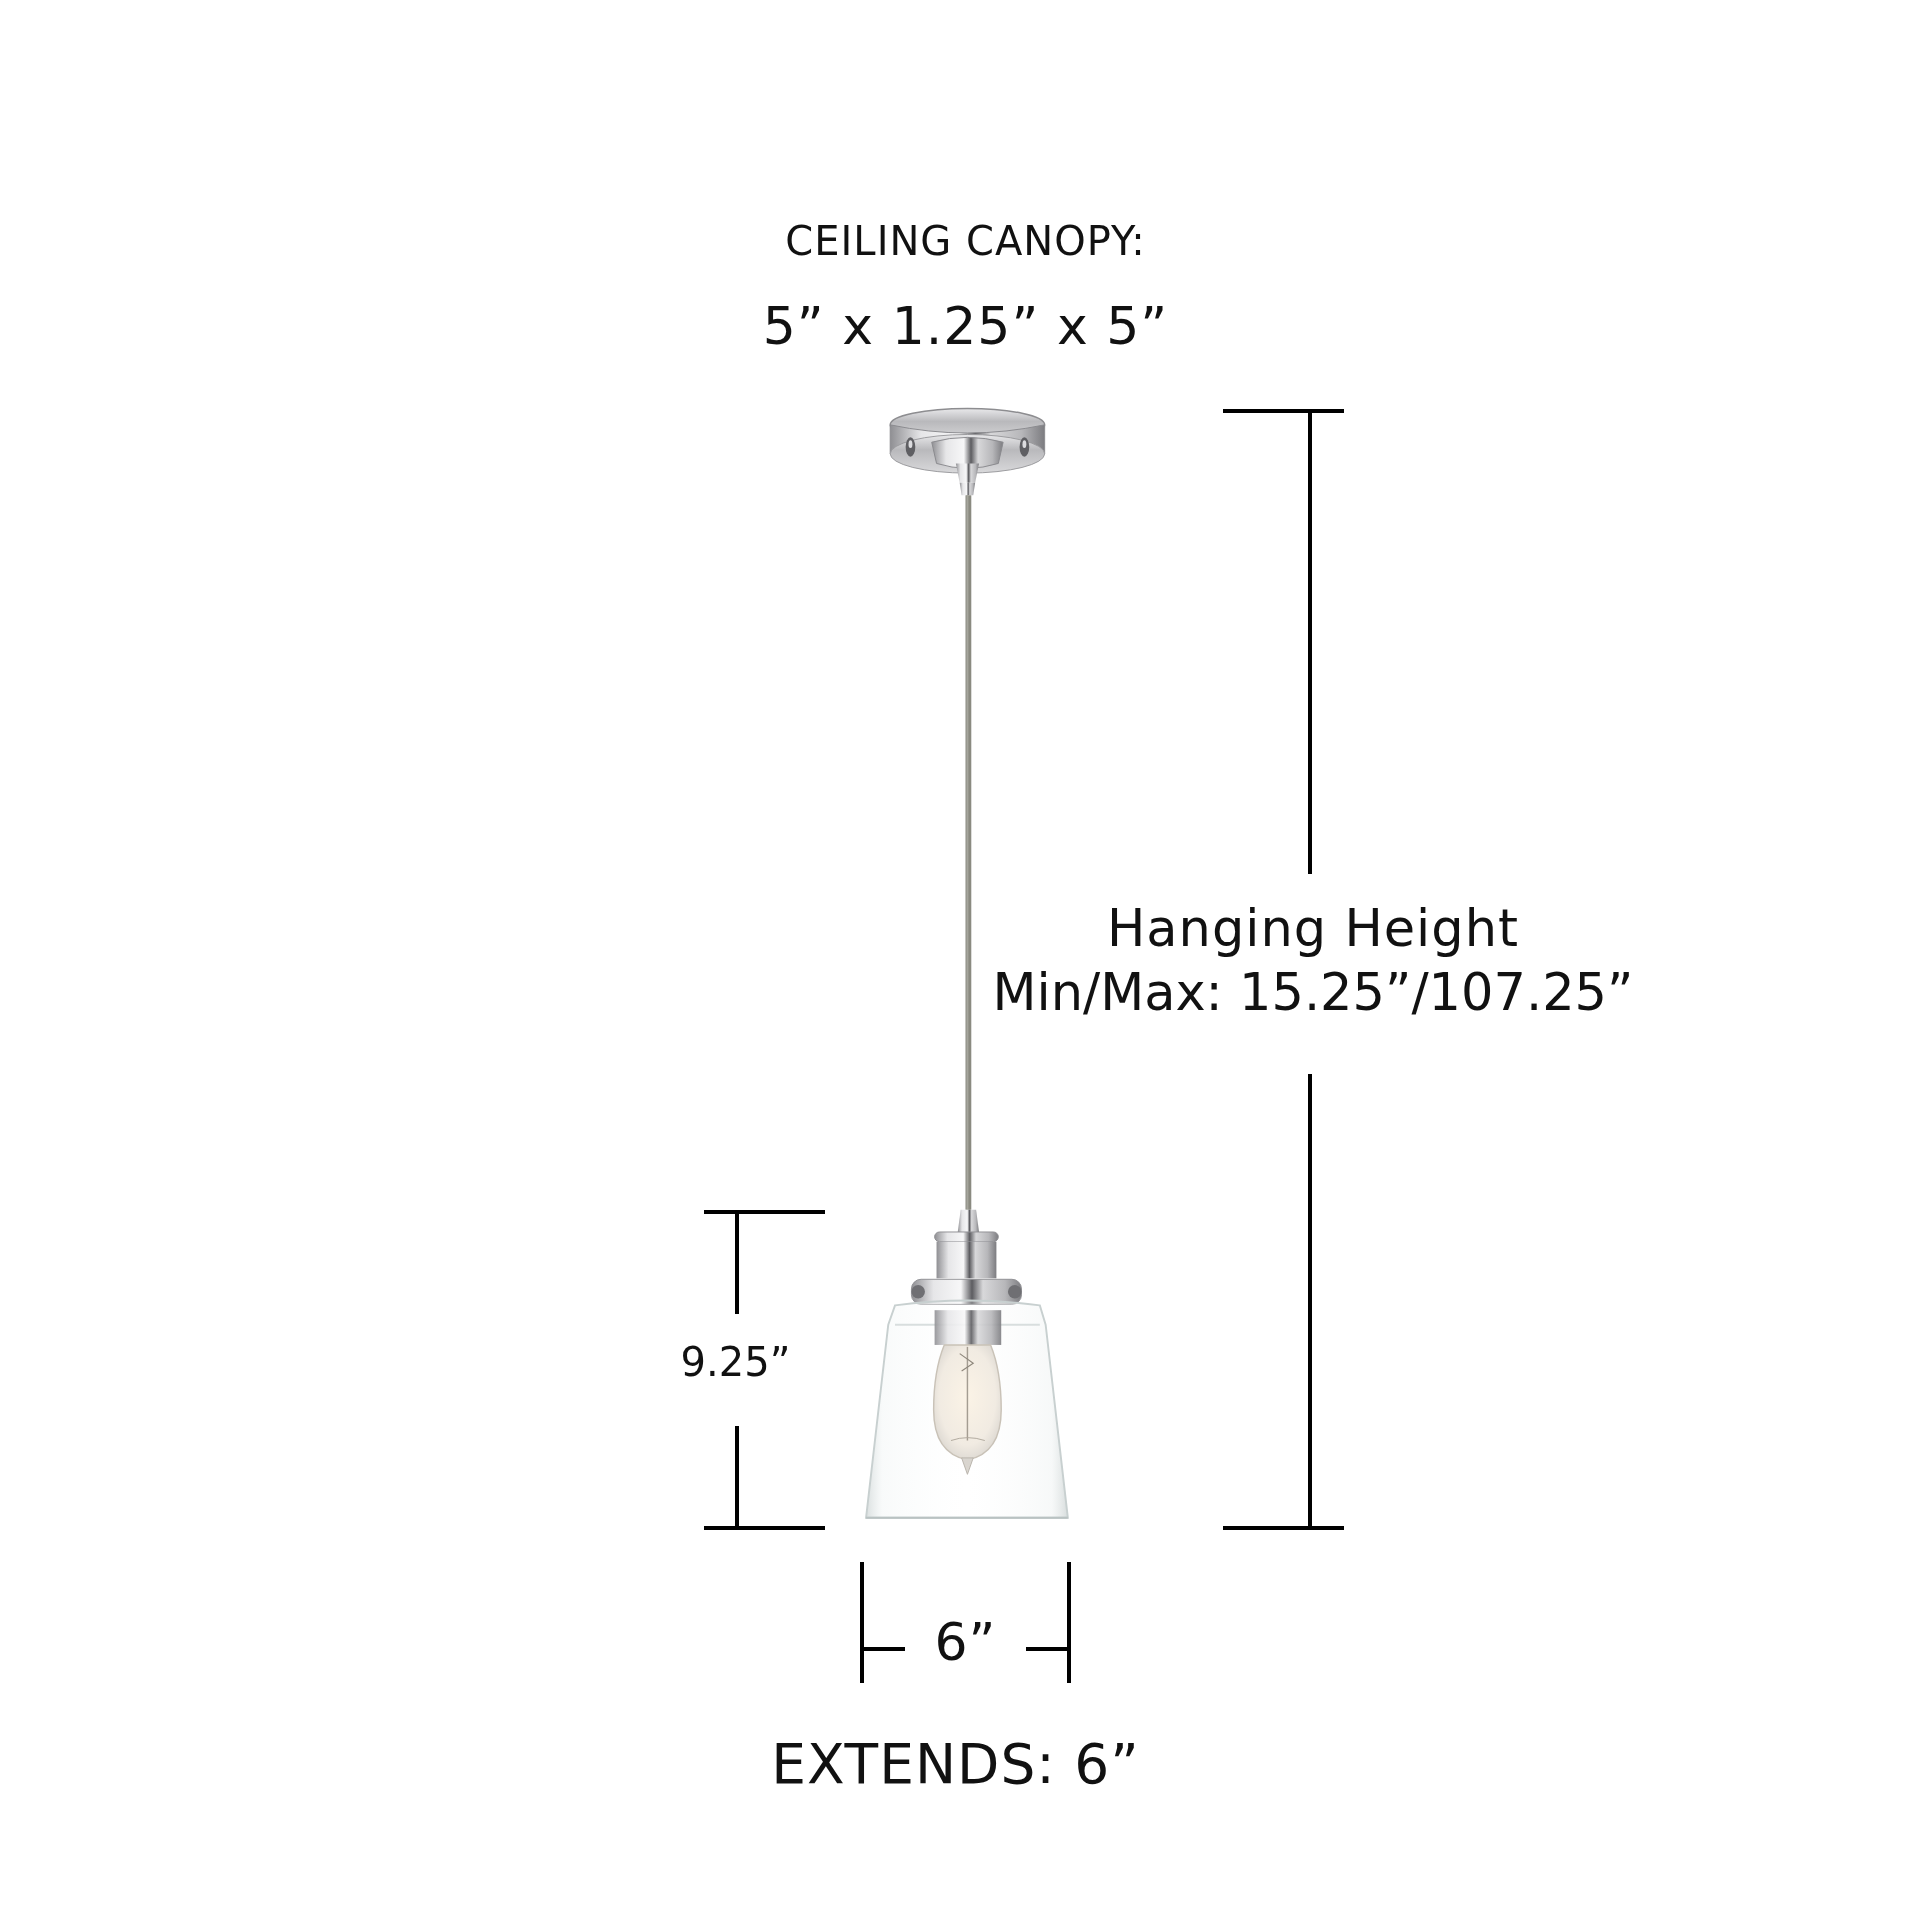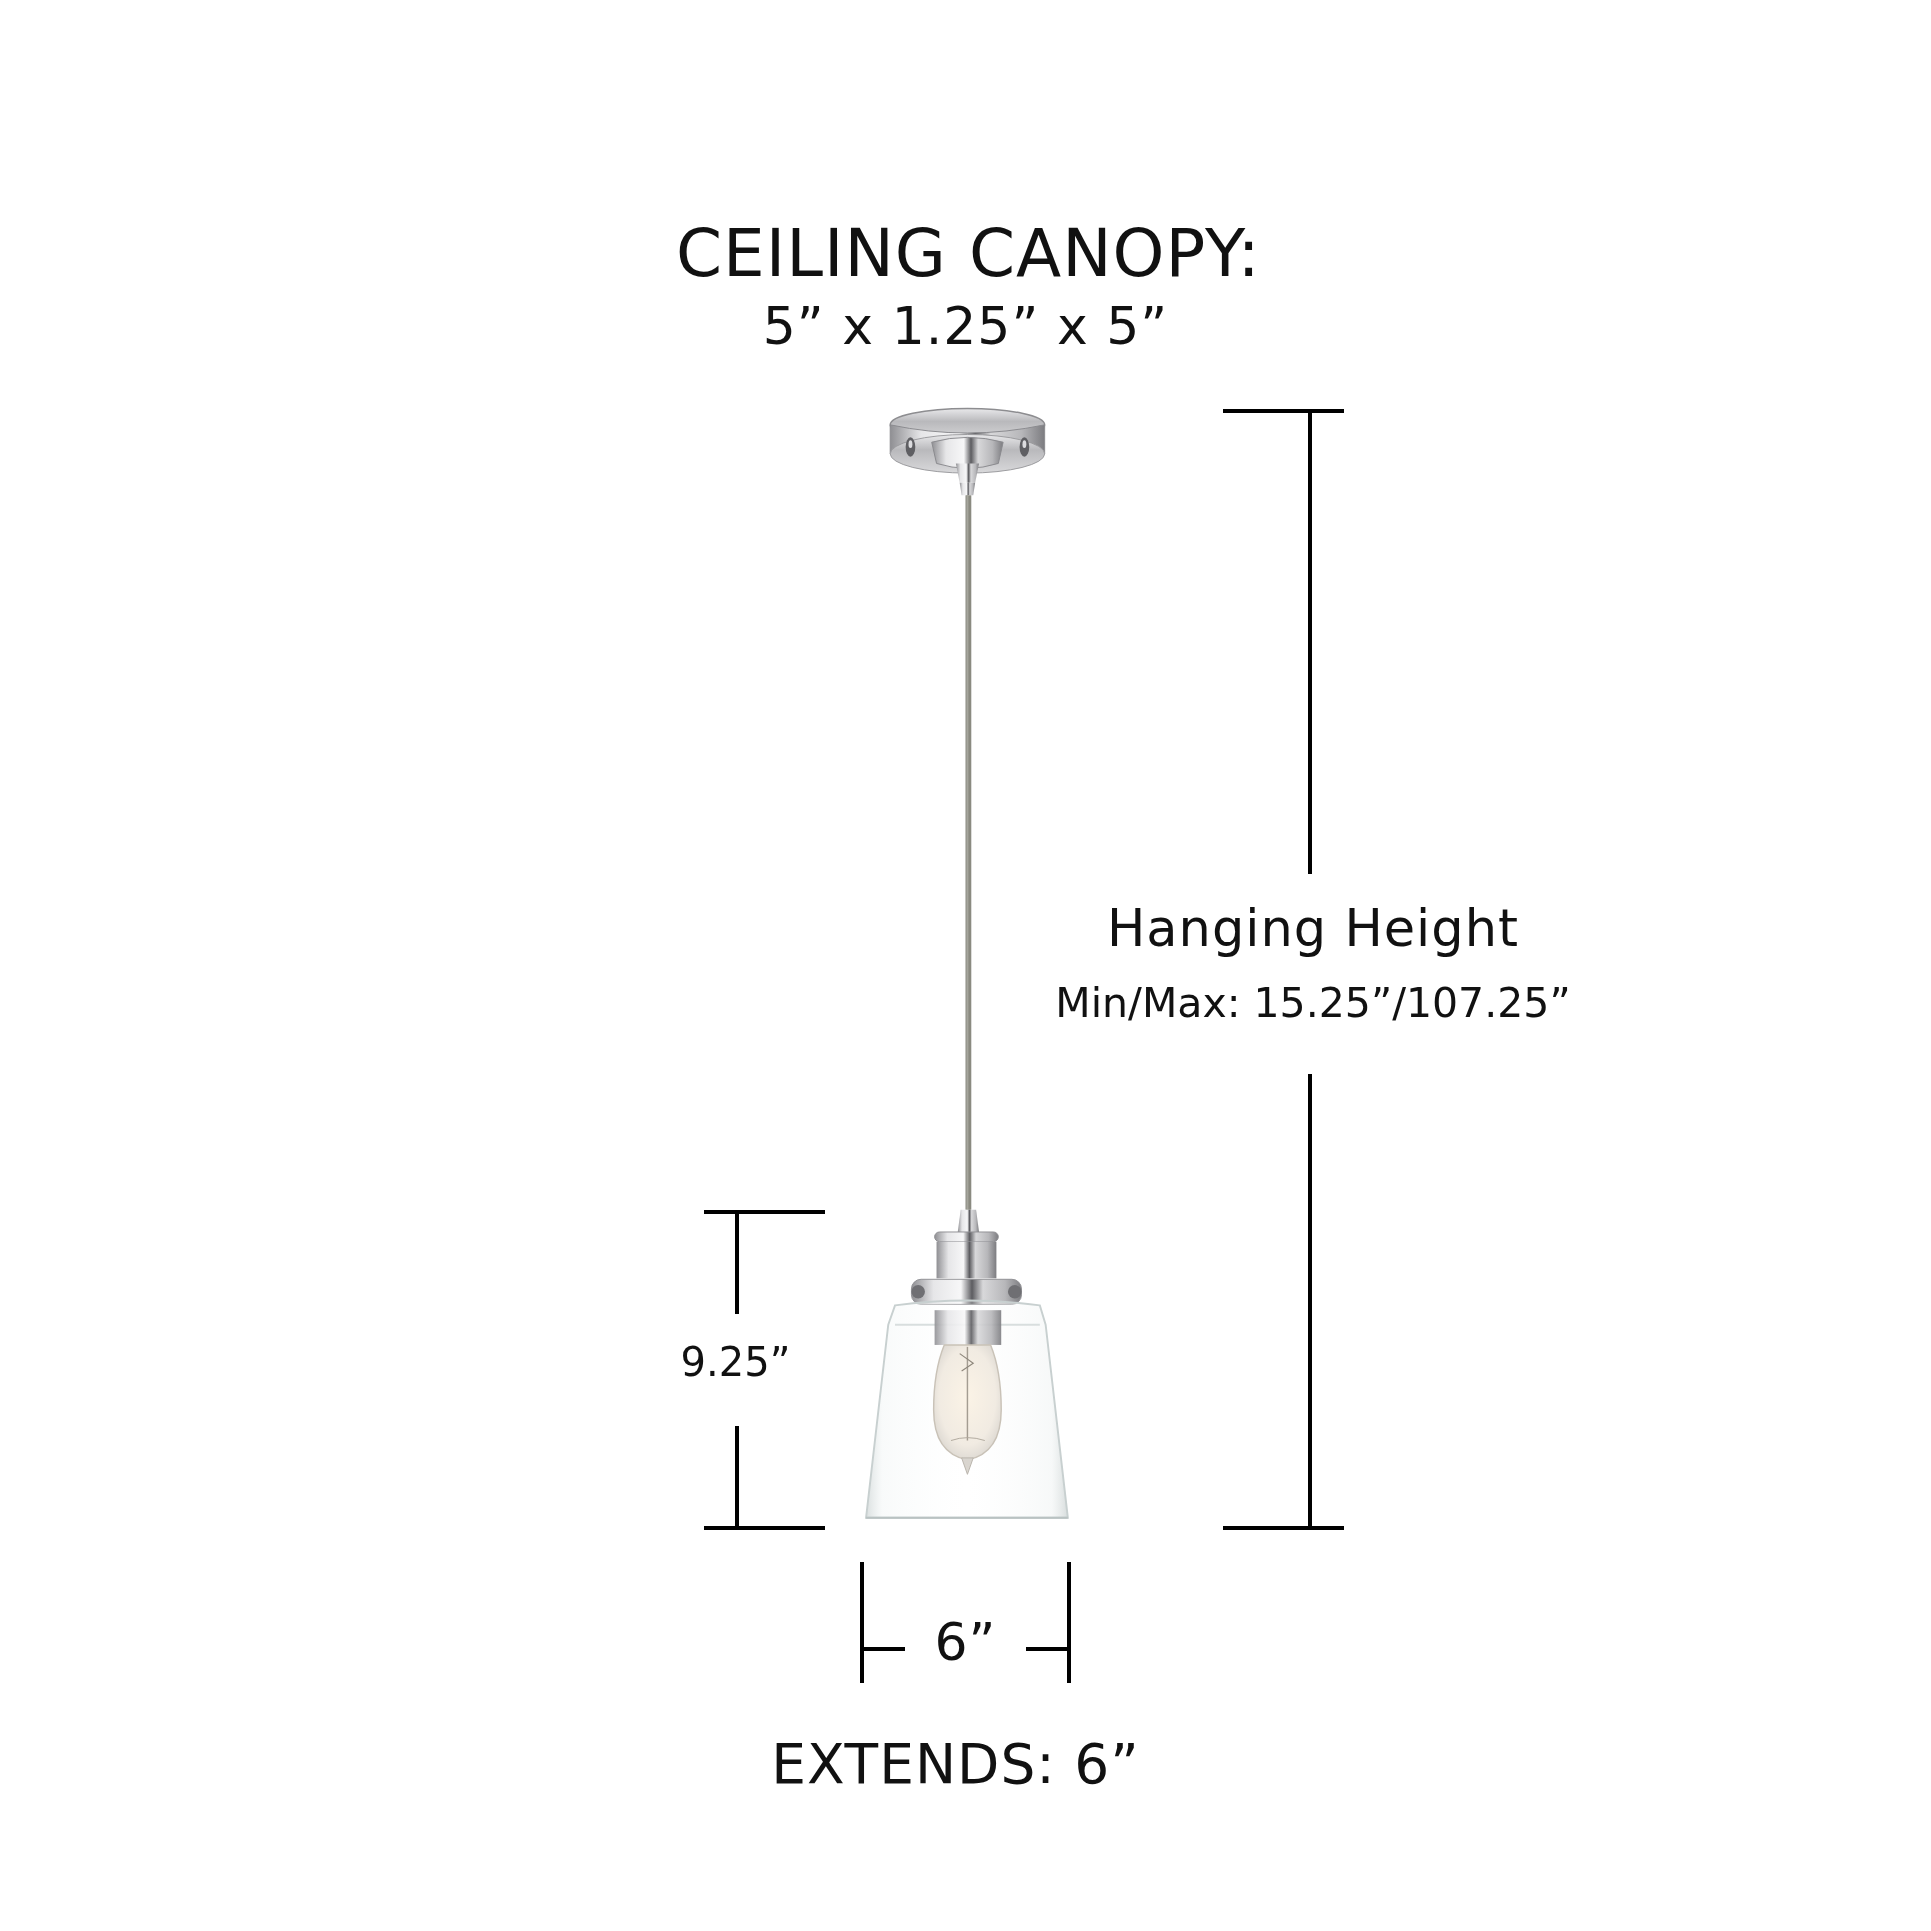--- a/index.html
+++ b/index.html
@@ -109,30 +109,30 @@
 
   <g>
     <path d="M978 1393 L1026 1393 Q1037 1420 1037 1460 Q1037 1505 1002 1512 Q967 1505 967 1460 Q967 1420 978 1393 Z" fill="url(#bulbG)" stroke="#c9c2b7" stroke-width="1.5"></path>
     <path d="M996 1510 L1002 1527 L1008 1510 Z" fill="#d9d5cf" stroke="#b8b3ab" stroke-width="1"></path>
     <line x1="1002" y1="1395" x2="1002" y2="1492" stroke="#a49d92" stroke-width="1.5"></line>
     <path d="M985 1492 Q1002 1486 1020 1492" stroke="#b0a99e" stroke-width="1" fill="none"></path>
     <path d="M994 1402 L1008 1412 L996 1420" stroke="#8e877c" stroke-width="1.2" fill="none"></path>
   </g>
 </svg>
 
-<div class="label" style="left:676px; top:221px; width:579px; font-size:66px;">CEILING CANOPY:</div>
+<div class="label" style="left:676px; top:221px; width:579px; font-size:40px;">CEILING CANOPY:</div>
 <div class="label" style="left:676px; top:300px; width:579px; font-size:52px;">5” x 1.25” x 5”</div>
 
 <div class="line" style="left:1223px; top:409px; width:121px; height:3.9px;"></div>
 <div class="line" style="left:1308px; top:409px; width:3.9px; height:465px;"></div>
 <div class="line" style="left:1308px; top:1074px; width:3.9px; height:455px;"></div>
 <div class="line" style="left:1223px; top:1526px; width:121px; height:3.9px;"></div>
 
 <div class="label" style="left:975px; top:903px; width:676px; font-size:51px;text-align:center;">Hanging Height</div>
-<div class="label" style="left:975px; top:967px; width:676px; font-size:41px; letter-spacing:0px;margin-top:16px;">Min/Max: 15.25”/107.25”</div>
+<div class="label" style="left:975px; top:967px; width:676px; font-size:51px; letter-spacing:0px;">Min/Max: 15.25”/107.25”</div>
 
 <div class="line" style="left:704px; top:1210px; width:121px; height:3.9px;"></div>
 <div class="line" style="left:735px; top:1210px; width:3.9px; height:104px;"></div>
 <div class="line" style="left:735px; top:1426px; width:3.9px; height:102px;"></div>
 <div class="line" style="left:704px; top:1526px; width:121px; height:3.9px;"></div>
 <div class="label" style="left:639px; top:1342px; width:193px; font-size:40px; letter-spacing:0px;">9.25”</div>
 
 <div class="line" style="left:860px; top:1562px; width:3.9px; height:121px;"></div>
 <div class="line" style="left:860px; top:1647px; width:45px; height:3.9px;"></div>
 <div class="line" style="left:1026px; top:1647px; width:44px; height:3.9px;"></div>

